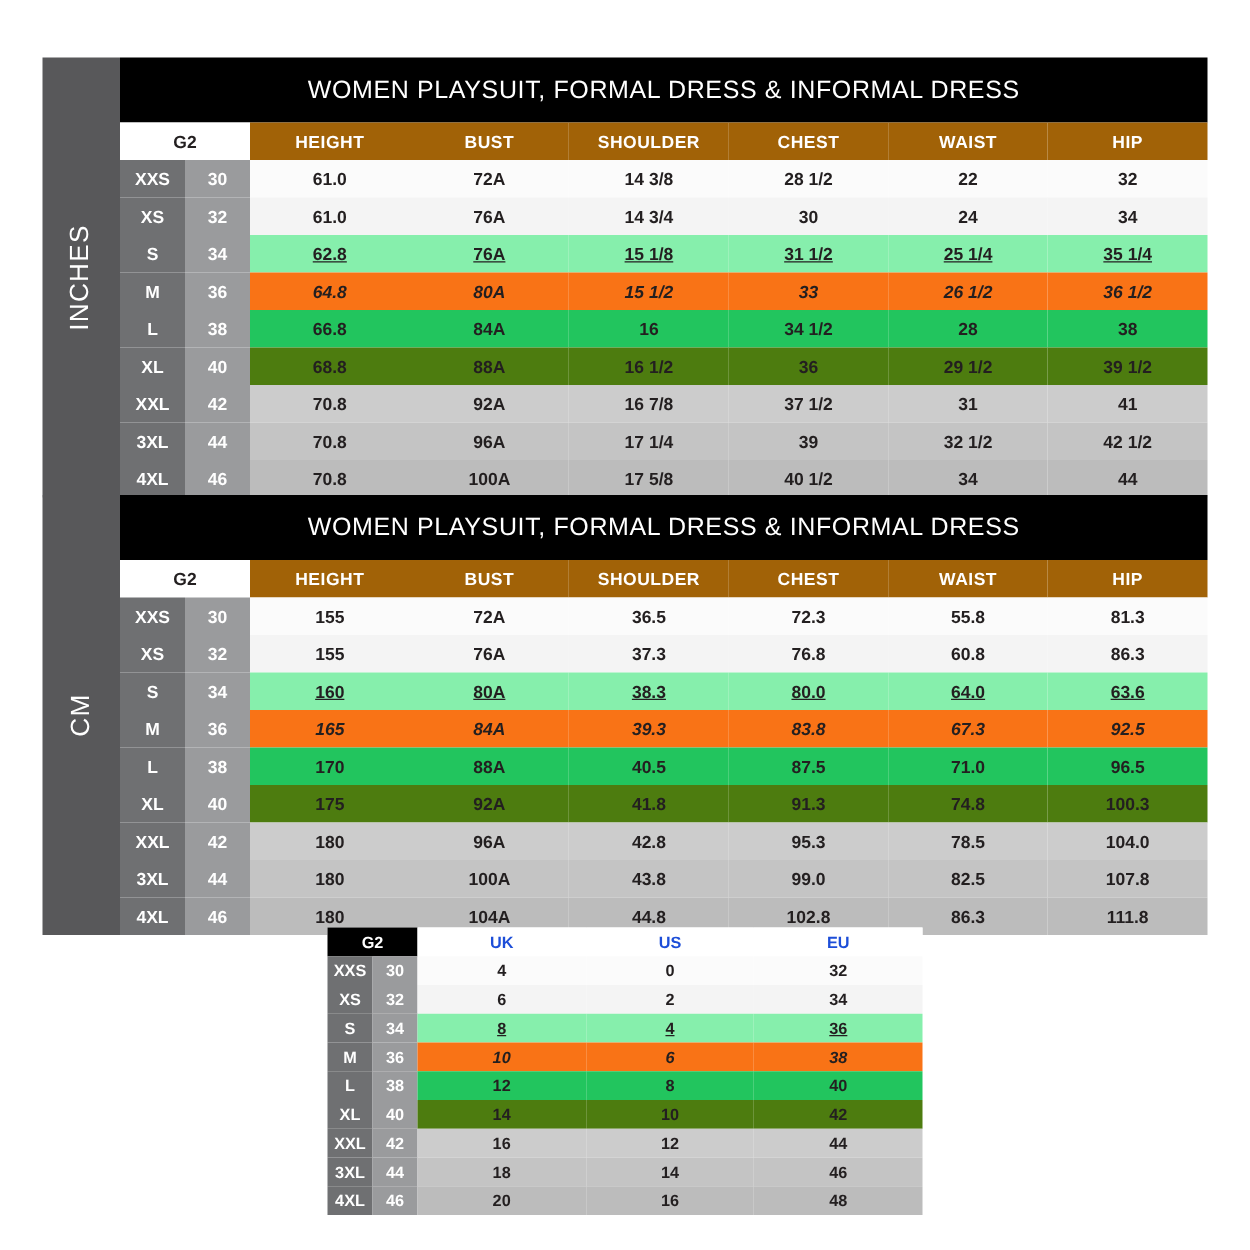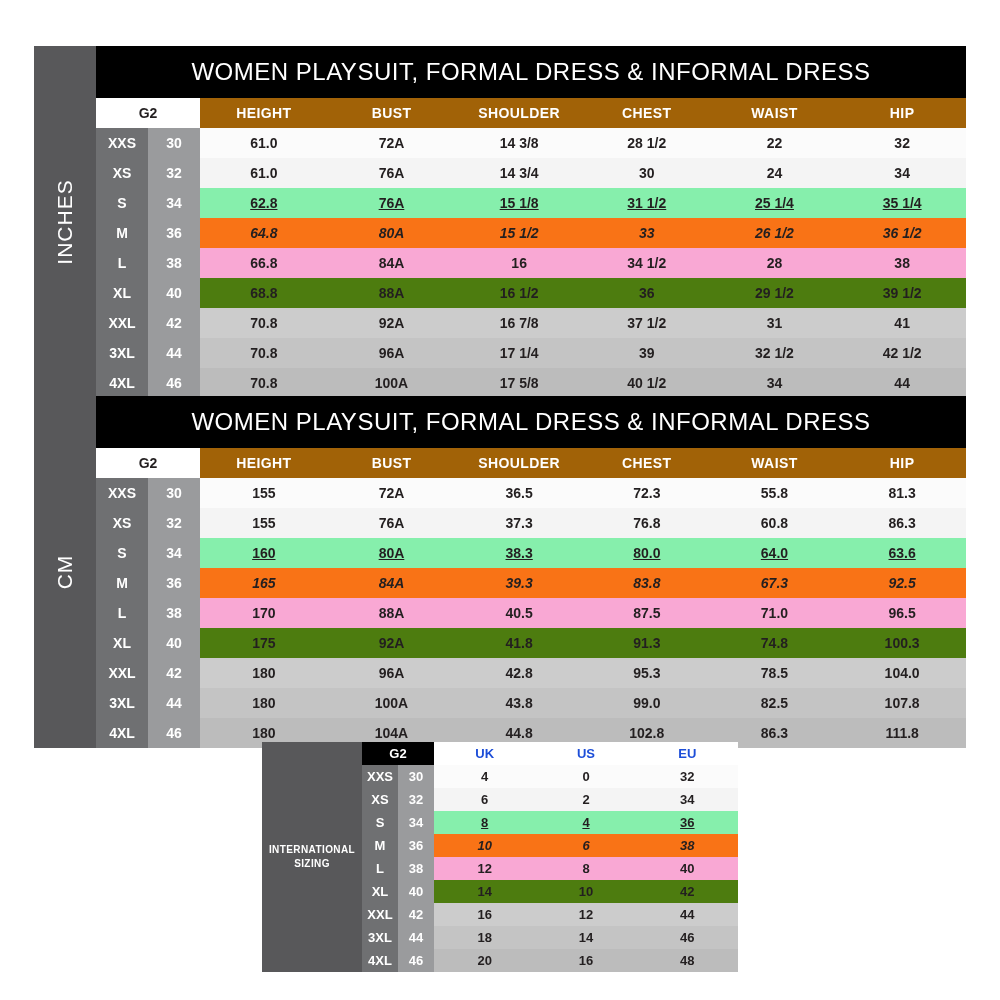--- a/index.html
+++ b/index.html
@@ -39,21 +39,21 @@
     font-size: 21px;
     letter-spacing: 1px;
     font-weight: 400;
   }
   .grid-wrap { flex: 1 1 auto; display: flex; flex-direction: column; }
 
   .title-row {
     background: #000000;
     color: #ffffff;
     text-align: center;
-    font-size: 24px;
+    font-size: 20px;
     letter-spacing: 0.5px;
     line-height: 52px;
     height: 52px;
     font-weight: 400;
     white-space: nowrap;
     overflow: hidden;
   }
 
   table.sizegrid {
     border-collapse: collapse;
@@ -97,21 +97,21 @@
     color: #ffffff;
     font-size: 13px;
     font-weight: 700;
   }
 
   
   .d0 { background: #fbfbfb; }
   .d1 { background: #f4f4f4; }
   .d2 { background: #86efac; text-decoration: underline; }
   .d3 { background: #f97316; font-style: italic; }
-  .d4 { background: #f9a8d4; }
+  .d4 { background: #22c55e; }
   .d5 { background: #4d7c0f; }
   .d6 { background: #cccccc; }
   .d7 { background: #c4c4c4; }
   .d8 { background: #bcbcbc; margin-left: 44px; }
 
   
   .intl-block {
     position: absolute;
     left: 262px;
     top: 742px;
@@ -417,21 +417,20 @@
             <td class="d8">102.8</td>
             <td class="d8">86.3</td>
             <td class="d8">111.8</td>
           </tr>
         </tbody>
       </table>
     </div>
   </div>
 
   <div class="intl-block">
-    <div class="intl-label">INTERNATIONAL SIZING</div>
     <div class="intl-grid">
       <table class="intlgrid">
         <colgroup>
           <col style="width:36px">
             <col style="width:36px">
           <col>
             <col>
             <col>
         </colgroup>
         <tbody>

